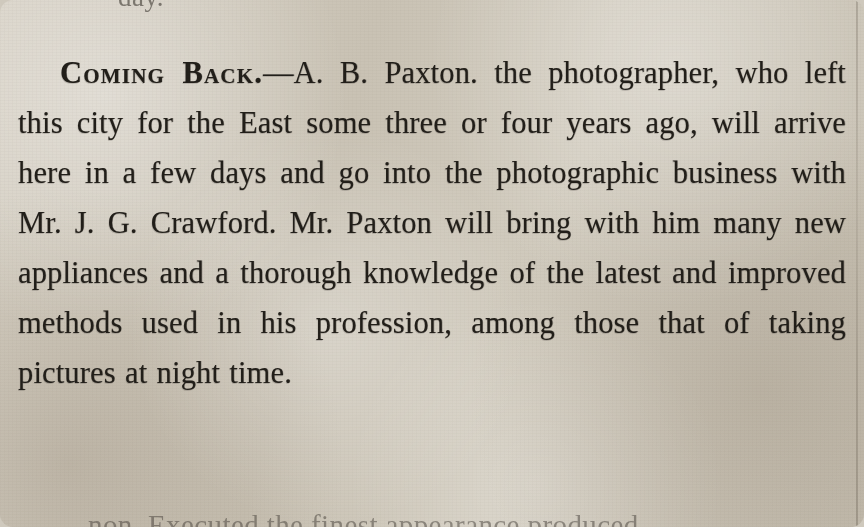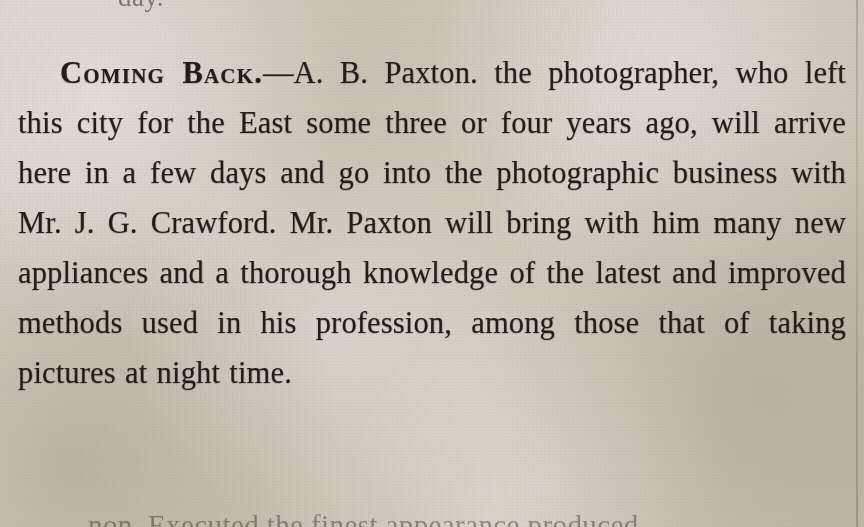--- a/index.html
+++ b/index.html
@@ -22,20 +22,21 @@
     background-color: #cdc7ba;
     background-image:
       radial-gradient(circle at 12% 18%, rgba(255,255,255,0.35) 0%, rgba(255,255,255,0) 28%),
       radial-gradient(circle at 78% 12%, rgba(255,255,255,0.30) 0%, rgba(255,255,255,0) 30%),
       radial-gradient(circle at 38% 62%, rgba(255,255,255,0.28) 0%, rgba(255,255,255,0) 32%),
       radial-gradient(circle at 88% 74%, rgba(120,105,85,0.20) 0%, rgba(120,105,85,0) 34%),
       radial-gradient(circle at 8% 88%, rgba(120,105,85,0.22) 0%, rgba(120,105,85,0) 30%),
       radial-gradient(circle at 62% 92%, rgba(255,255,255,0.22) 0%, rgba(255,255,255,0) 26%),
       linear-gradient(105deg, #d6d0c4 0%, #c9c2b4 38%, #d2ccbf 62%, #c5beb0 100%);
     overflow: hidden;
+    border-radius: 13px;
   }
 
   
   .grain {
     position: absolute;
     inset: 0;
     pointer-events: none;
     opacity: 0.5;
     background-image:
       repeating-linear-gradient(0deg, rgba(90,80,65,0.05) 0px, rgba(90,80,65,0.05) 1px, rgba(255,255,255,0) 1px, rgba(255,255,255,0) 3px),

